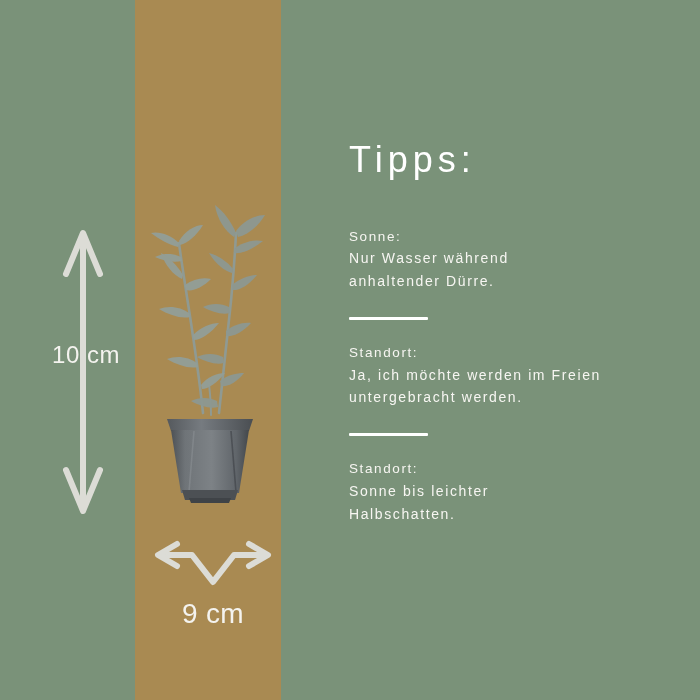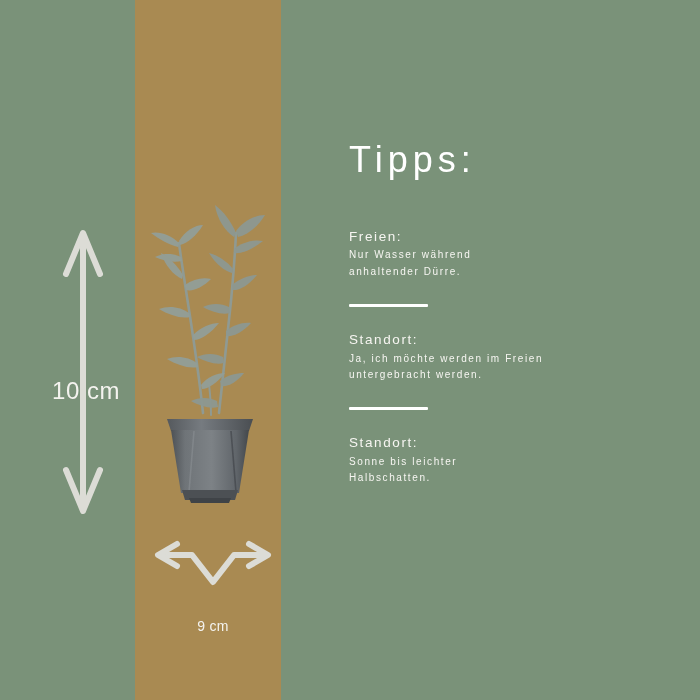--- a/index.html
+++ b/index.html
@@ -36,39 +36,38 @@
   .vlabel {
     position: absolute;
     left: 24px;
     top: 341px;
     width: 124px;
     text-align: center;
     color: #f4f3ef;
     font-size: 24px;
     letter-spacing: 0.5px;
     white-space: nowrap;
-    margin-top: 36px;
   }
   
   .hmeasure {
     position: absolute;
     left: 152px;
     top: 536px;
     width: 122px;
     height: 54px;
   }
   .hmeasure svg { display:block; }
   .hlabel {
     position: absolute;
     left: 150px;
-    top: 618px;
+    top: 598px;
     width: 126px;
     text-align: center;
     color: #f4f3ef;
-    font-size: 14px;
+    font-size: 28px;
     letter-spacing: 0.3px;
     white-space: nowrap;
   }
   
   .plant-wrap {
     position: absolute;
     left: 145px;
     top: 185px;
     width: 130px;
     height: 320px;
@@ -93,21 +92,21 @@
   .tip-block { margin: 0 0 0 0; }
   .tip-head {
     color: #f7f6f2;
     font-size: 13.5px;
     letter-spacing: 1.6px;
     line-height: 1.62;
     white-space: nowrap;
   }
   .tip-body {
     color: #f7f6f2;
-    font-size: 10px;
+    font-size: 14px;
     letter-spacing: 1.6px;
     line-height: 1.62;
     white-space: pre-line;
   }
   .tip-rule {
     width: 79px;
     height: 3px;
     background: #ffffff;
     margin: 24px 0 22px 0;
     border-radius: 1px;
@@ -216,21 +215,21 @@
 
       <path d="M37 305 L93 305 L90 315 L40 315 Z" fill="#4c5054"></path>
       <path d="M44 313 L86 313 L84 318 L46 318 Z" fill="#3f4347"></path>
     </svg>
   </div>
 
   <div class="tips">
     <div class="tips-title">Tipps:</div>
 
     <div class="tip-block">
-      <div class="tip-head">Freien:</div>
+      <div class="tip-head">Sonne:</div>
       <div class="tip-body">Nur Wasser während
 anhaltender Dürre.</div>
     </div>
 
     <div class="tip-rule"></div>
 
     <div class="tip-block">
       <div class="tip-head">Standort:</div>
       <div class="tip-body">Ja, ich möchte werden im Freien
 untergebracht werden.</div>

